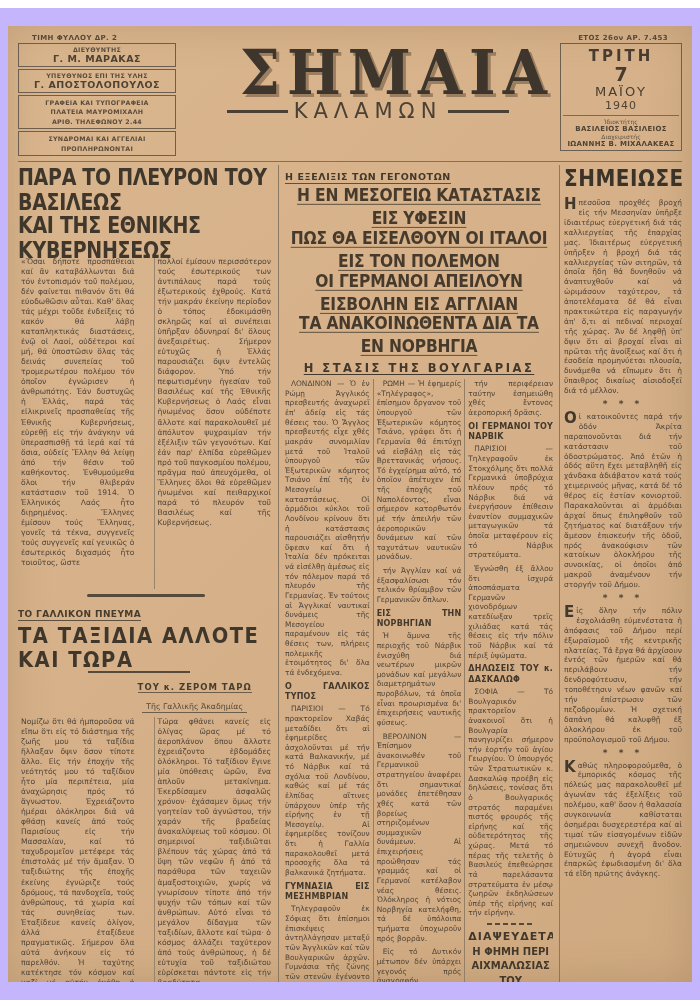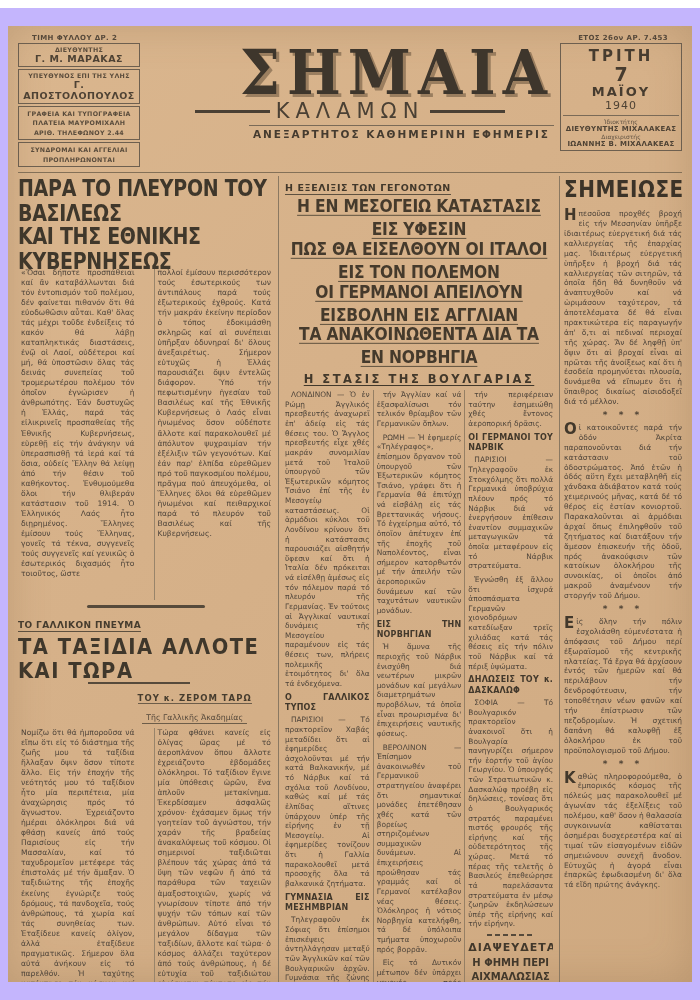--- a/index.html
+++ b/index.html
@@ -6,40 +6,40 @@
     font-family:"DejaVu Sans",sans-serif;}
   .frame{position:relative;width:700px;height:1000px;background:#c4b5fd;margin-top:8px;}
   .paper{position:absolute;left:8px;right:8px;top:18px;bottom:26px;
     background:linear-gradient(135deg,#dab68e 0%,#d6b189 40%,#d2ad85 75%,#cfa980 100%);
     color:#4b4238;overflow:hidden;padding:6px 10px;box-sizing:border-box;
     box-shadow:inset 0 0 40px rgba(120,90,60,.25);}
   
   .topline{display:flex;justify-content:space-between;font-size:7px;font-weight:bold;
     color:#55483a;padding:2px 14px 1px 14px;letter-spacing:.4px;}
   .masthead{display:flex;align-items:flex-start;}
-  .mh-left{width:122px;flex:none;}
+  .mh-left{width:158px;flex:none;}
   .ibox{border:1px solid #6d5f4f;text-align:center;padding:2px 2px;margin-bottom:2px;
     color:#5a4c3c;}
   .ibox .lab{font-size:6.3px;font-weight:bold;letter-spacing:.3px;}
   .ibox .val{font-size:9.5px;font-weight:bold;letter-spacing:.5px;color:#4e4234;}
   .ibox .tiny{font-size:6.3px;font-weight:bold;line-height:1.5;letter-spacing:.3px;}
   .mh-center{flex:1;text-align:right;padding:0 6px;}
   .np-title{font-family:"DejaVu Serif",serif;font-weight:bold;font-size:57px;line-height:.95;
     letter-spacing:7px;color:#3e362c;text-shadow:3px 3px 0 rgba(94,74,52,.5);
     transform:scaleY(1.08);transform-origin:top;}
   .sub-row{display:flex;align-items:center;width:76%;margin:2px auto 0;}
   .sub-row .dash{flex:1;border-top:3px solid #4a4034;}
   .sub-row .word{font-size:21px;letter-spacing:6px;color:#4a4034;padding:0 6px;font-weight:500;}
   .tagline{font-size:10.5px;font-weight:bold;letter-spacing:2px;color:#453b2f;
     border-top:1px solid #7a6a57;display:inline-block;padding:2px 4px 0;margin-top:1px;}
   .mh-right{width:122px;flex:none;text-align:center;}
   .datebox{border:1px solid #6d5f4f;padding:3px 2px 2px;}
   .d1{font-size:15px;font-weight:bold;letter-spacing:3px;color:#473c2f;}
   .d2{font-size:19px;font-weight:bold;color:#473c2f;line-height:1;}
-  .d3{font-size:13px;font-weight:bold;letter-spacing:2px;color:#473c2f;}
+  .d3{font-size:13px;font-weight:normal;letter-spacing:2px;color:#473c2f;}
   .d4{font-size:11px;color:#4e4234;letter-spacing:1px;border-bottom:1px solid #7a6a57;
     padding-bottom:3px;margin-bottom:2px;}
   .olab{font-size:6px;color:#5f5142;}
   .oname{font-size:7px;font-weight:bold;color:#4e4234;letter-spacing:.3px;}
   
   .body-grid{display:flex;border-top:1px solid #837057;margin-top:3px;padding-top:3px;
     height:822px;}
   .vrule{width:1px;background:#8a7861;margin:0 4px;flex:none;}
   .vrule.thin{margin:0 3px;background:#957f64;}
   
@@ -127,31 +127,30 @@
         </div>
       </div>
 
       <div class="mh-center">
         <div class="np-title">ΣΗΜΑΙΑ</div>
         <div class="sub-row">
           <span class="dash"></span>
           <span class="word">ΚΑΛΑΜΩΝ</span>
           <span class="dash"></span>
         </div>
-        <div class="tagline">ΑΝΕΞΑΡΤΗΤΟΣ ΚΑΘΗΜΕΡΙΝΗ ΕΦΗΜΕΡΙΣ</div>
       </div>
 
       <div class="mh-right">
         <div class="datebox">
           <div class="d1">ΤΡΙΤΗ</div>
           <div class="d2">7</div>
           <div class="d3">ΜΑΪΟΥ</div>
           <div class="d4">1940</div>
           <div class="olab">Ἰδιοκτήτης</div>
-          <div class="oname">ΔΙΕΥΘΥΝΤΗΣ ΜΙΧΑΛΑΚΕΑΣ</div>
+          <div class="oname">ΒΑΣΙΛΕΙΟΣ ΒΑΣΙΛΕΙΟΣ</div>
           <div class="olab">Διαχειριστής</div>
           <div class="oname">ΙΩΑΝΝΗΣ Β. ΜΙΧΑΛΑΚΕΑΣ</div>
         </div>
       </div>
     </header>
 
     <div class="body-grid">
 
       <section class="col-left">
         <div class="lhead">
@@ -191,22 +190,22 @@
           <div class="subcol">
             <p>ΛΟΝΔΙΝΟΝ — Ὁ ἐν Ρώμῃ Ἀγγλικός πρεσβευτής ἀναχωρεῖ ἐπ' ἀδείᾳ εἰς τάς θέσεις του. Ὁ Ἄγγλος πρεσβευτής εἶχε χθές μακράν συνομιλίαν μετά τοῦ Ἰταλοῦ ὑπουργοῦ τῶν Ἐξωτερικῶν κόμητος Τσιάνο ἐπί τῆς ἐν Μεσογείῳ καταστάσεως. Οἱ ἁρμόδιοι κύκλοι τοῦ Λονδίνου κρίνουν ὅτι ἡ κατάστασις παρουσιάζει αἰσθητήν ὕφεσιν καί ὅτι ἡ Ἰταλία δέν πρόκειται νά εἰσέλθῃ ἀμέσως εἰς τόν πόλεμον παρά τό πλευρόν τῆς Γερμανίας. Ἐν τούτοις αἱ Ἀγγλικαί ναυτικαί δυνάμεις τῆς Μεσογείου παραμένουν εἰς τάς θέσεις των, πλήρεις πολεμικῆς ἑτοιμότητος δι' ὅλα τά ἐνδεχόμενα.</p>
             <div class="shead">Ο ΓΑΛΛΙΚΟΣ ΤΥΠΟΣ</div>
             <p>ΠΑΡΙΣΙΟΙ — Τό πρακτορεῖον Χαβάς μεταδίδει ὅτι αἱ ἐφημερίδες ἀσχολοῦνται μέ τήν κατά Βαλκανικήν, μέ τό Νάρβικ καί τά σχόλια τοῦ Λονδίνου, καθώς καί μέ τάς ἐλπίδας αἵτινες ὑπάρχουν ὑπέρ τῆς εἰρήνης ἐν τῇ Μεσογείῳ. Αἱ ἐφημερίδες τονίζουν ὅτι ἡ Γαλλία παρακολουθεῖ μετά προσοχῆς ὅλα τά βαλκανικά ζητήματα.</p>
             <div class="shead">ΓΥΜΝΑΣΙΑ ΕΙΣ ΜΕΣΗΜΒΡΙΑΝ</div>
             <p>Τηλεγραφοῦν ἐκ Σόφιας ὅτι ἐπίσημοι ἐπισκέψεις ἀντηλλάγησαν μεταξύ τῶν Ἀγγλικῶν καί τῶν Βουλγαρικῶν ἀρχῶν. Γυμνάσια τῆς ζώνης τῶν στενῶν ἐγένοντο ἐν Μεσημβρίᾳ μετά μεγάλης ἐπιτυχίας.</p>
 
           </div>
           <div class="vrule thin"></div>
           <div class="subcol">
+            <p>ΡΩΜΗ — Ἡ ἐφημερίς «Τηλέγραφος», ἐπίσημον ὄργανον τοῦ ὑπουργοῦ τῶν Ἐξωτερικῶν κόμητος Τσιάνο, γράφει ὅτι ἡ Γερμανία θά ἐπιτύχῃ νά εἰσβάλῃ εἰς τάς Βρεττανικάς νήσους. Τό ἐγχείρημα αὐτό, τό ὁποῖον ἀπέτυχεν ἐπί τῆς ἐποχῆς τοῦ Ναπολέοντος, εἶναι σήμερον κατορθωτόν μέ τήν ἀπειλήν τῶν ἀεροπορικῶν δυνάμεων καί τῶν ταχυτάτων ναυτικῶν μονάδων.</p>
             <p>τήν Ἀγγλίαν καί νά ἐξασφαλίσωσι τόν τελικόν θρίαμβον τῶν Γερμανικῶν ὅπλων.</p>
-            <p>ΡΩΜΗ — Ἡ ἐφημερίς «Τηλέγραφος», ἐπίσημον ὄργανον τοῦ ὑπουργοῦ τῶν Ἐξωτερικῶν κόμητος Τσιάνο, γράφει ὅτι ἡ Γερμανία θά ἐπιτύχῃ νά εἰσβάλῃ εἰς τάς Βρεττανικάς νήσους. Τό ἐγχείρημα αὐτό, τό ὁποῖον ἀπέτυχεν ἐπί τῆς ἐποχῆς τοῦ Ναπολέοντος, εἶναι σήμερον κατορθωτόν μέ τήν ἀπειλήν τῶν ἀεροπορικῶν δυνάμεων καί τῶν ταχυτάτων ναυτικῶν μονάδων.</p>
             <div class="shead">ΕΙΣ ΤΗΝ ΝΟΡΒΗΓΙΑΝ</div>
             <p>Ἡ ἄμυνα τῆς περιοχῆς τοῦ Νάρβικ ἐνισχύθη διά νεωτέρων μικρῶν μονάδων καί μεγάλων διαμετρημάτων πυροβόλων, τά ὁποῖα εἶναι προωρισμένα δι' ἐπιχειρήσεις ναυτικῆς φύσεως.</p>
             <p>ΒΕΡΟΛΙΝΟΝ — Ἐπίσημον ἀνακοινωθέν τοῦ Γερμανικοῦ στρατηγείου ἀναφέρει ὅτι σημαντικαί μονάδες ἐπετέθησαν χθές κατά τῶν βορείως στηριζομένων συμμαχικῶν δυνάμεων. Αἱ ἐπιχειρήσεις προώθησαν τάς γραμμάς καί οἱ Γερμανοί κατέλαβον νέας θέσεις. Ὁλόκληρος ἡ νότιος Νορβηγία κατελήφθη, τά δέ ὑπόλοιπα τμήματα ὑποχωροῦν πρός βορρᾶν.</p>
             <p>Εἰς τό Δυτικόν μέτωπον δέν ὑπάρχει γεγονός πρός ἀναγραφήν.</p>
 
           </div>
           <div class="vrule thin"></div>
           <div class="subcol">
             <p>τήν περιφέρειαν ταύτην ἐσημειώθη χθές ἔντονος ἀεροπορική δρᾶσις.</p>
             <div class="shead">ΟΙ ΓΕΡΜΑΝΟΙ ΤΟΥ ΝΑΡΒΙΚ</div>

